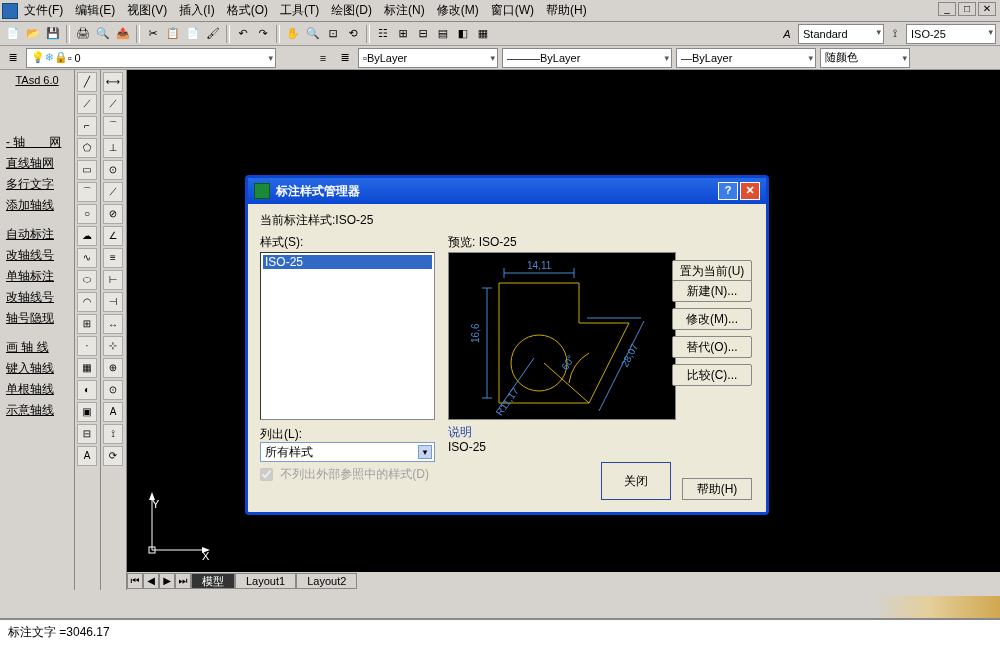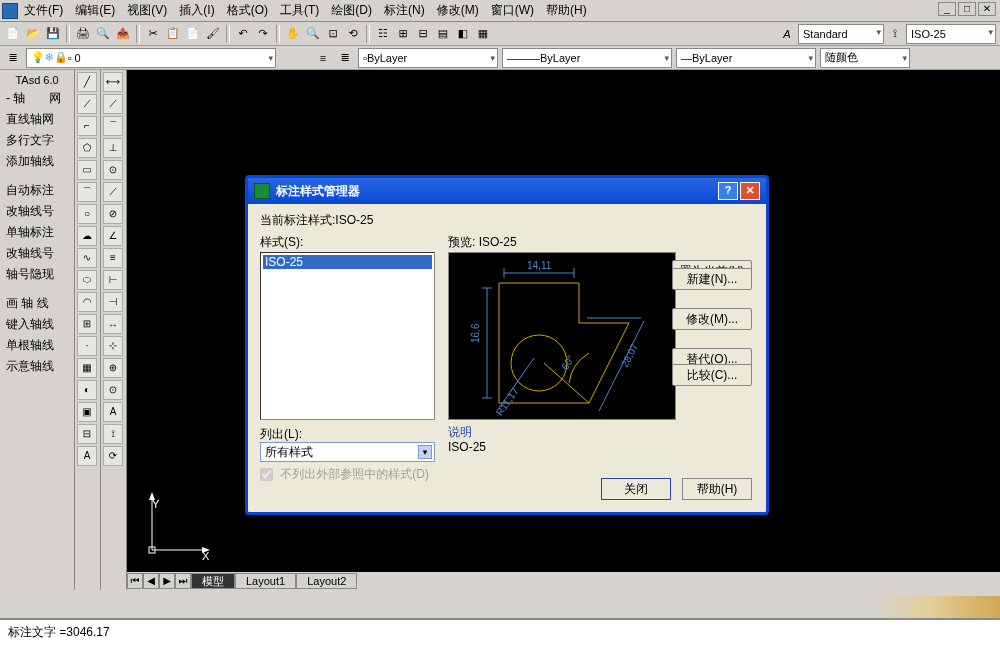--- a/index.html
+++ b/index.html
@@ -19,23 +19,23 @@
 .tb-dropdown { height: 20px; background: #fff; border: 1px solid #888; padding: 0 16px 0 4px; display: flex; align-items:center; position: relative; font-size: 11px;}
 .tb-dropdown::after { content: "▾"; position: absolute; right: 2px; top: 2px; font-size: 9px; color: #555;}
 
 
 .layer-row { height: 24px; display: flex; align-items: center; padding: 0 4px; border-bottom: 1px solid #999; gap: 4px;}
 .layer-dd { height: 20px; background: #fff; border: 1px solid #888; display: flex; align-items:center; padding: 0 4px; position: relative; font-size: 11px;}
 .layer-dd::after { content: "▾"; position: absolute; right: 2px; font-size: 9px; color:#555;}
 
 
 .main { position: relative; height: 520px; display: flex; }
-.side-panel { width: 75px; background: #d6d3ce; border-right: 1px solid #888; padding: 2px; font-size: 12px; }
+.side-panel { width: 75px; background: #d6d3ce; border-right: 1px solid #888; padding: 2px; font-size: 12px; text-decoration: underline; }
 .side-panel .title { text-align: center; font-size: 11px; padding: 2px 0; }
-.side-panel .section-label { padding: 2px 4px; }
+.side-panel .section-label { padding: 2px 4px; margin-top: 44px; }
 .side-panel .item { padding: 2px 4px; cursor: pointer; }
 
 .tool-strip { width: 26px; background: #d6d3ce; border-right: 1px solid #888; display:flex; flex-direction: column; gap: 2px; padding: 2px;}
 .tool-strip div { width: 20px; height: 20px; border: 1px solid #aaa; background: #e8e6e0; font-size: 10px; text-align:center; line-height:18px;}
 
 .canvas { flex: 1; background: #000; position: relative; }
 .ucs { position: absolute; bottom: 30px; left: 15px; color: #fff; font-size: 11px;}
 .ucs .y { position: absolute; left: 10px; bottom: 50px;}
 .ucs .x { position: absolute; left: 60px; bottom: -2px;}
 .ucs svg { position: absolute; left: 0; bottom: 0;}
@@ -63,25 +63,25 @@
 .filter-dd .arrow { position: absolute; right: 2px; top: 2px; width: 14px; height: 14px; background: #c5d6f2; border:1px solid #7a9ac9; text-align:center; line-height:12px; font-size:9px;}
 
 .dlg-check { position: absolute; left: 12px; top: 262px; color: #a0a0a0; font-size: 12px;}
 .dlg-check input { vertical-align: middle; margin-right: 4px;}
 
 .desc-label { position: absolute; left: 200px; top: 220px; color: #2a47a5; font-size: 12px;}
 .desc-text { position: absolute; left: 200px; top: 236px; font-size: 12px;}
 
 .dlg-btn { position: absolute; width: 80px; height: 22px; background: #ece9d8; border: 1px solid #888; border-radius: 2px; font-size: 12px; cursor:pointer;}
 .b1 { right: 14px; top: 56px;}
-.b2 { right: 14px; top: 64px;}
+.b2 { right: 14px; top: 76px;}
 .b3 { right: 14px; top: 104px;}
-.b4 { right: 14px; top: 144px;}
+.b4 { right: 14px; top: 132px;}
 .b5 { right: 14px; top: 160px;}
-.b-close { position:absolute; right: 95px; bottom: 12px; width: 70px; height: 22px; border: 1px solid #2a47a5; background:#ece9d8; font-size:12px;}
+.b-close { position:absolute; right: 95px; bottom: 12px; width: 70px; height: 38px; border: 1px solid #2a47a5; background:#ece9d8; font-size:12px;}
 .b-help { position:absolute; right: 14px; bottom: 12px; width: 70px; height: 22px; border: 1px solid #888; background:#ece9d8; font-size:12px;}
 
 .current-style-label { position: absolute; left: 12px; top: 8px; font-size: 12px;}
 .styles-label { position: absolute; left: 12px; top: 30px; font-size: 12px;}
 .preview-label { position: absolute; left: 200px; top: 30px; font-size: 12px;}
 .filter-label { position: absolute; left: 12px; top: 222px; font-size: 12px;}
 
 
 .cmdline { position: absolute; bottom: 0; left: 0; right: 0; height: 42px; background: #fff; border-top: 2px solid #888; padding: 4px 8px; font-family: "SimSun", monospace; font-size: 12px;}
 .grad { position:absolute; right:0; bottom:42px; width:140px; height:22px; background: linear-gradient(90deg,#d6d3ce 0%, #d6d3ce 10%, #e4ce9a 50%, #d0a850 100%);}

